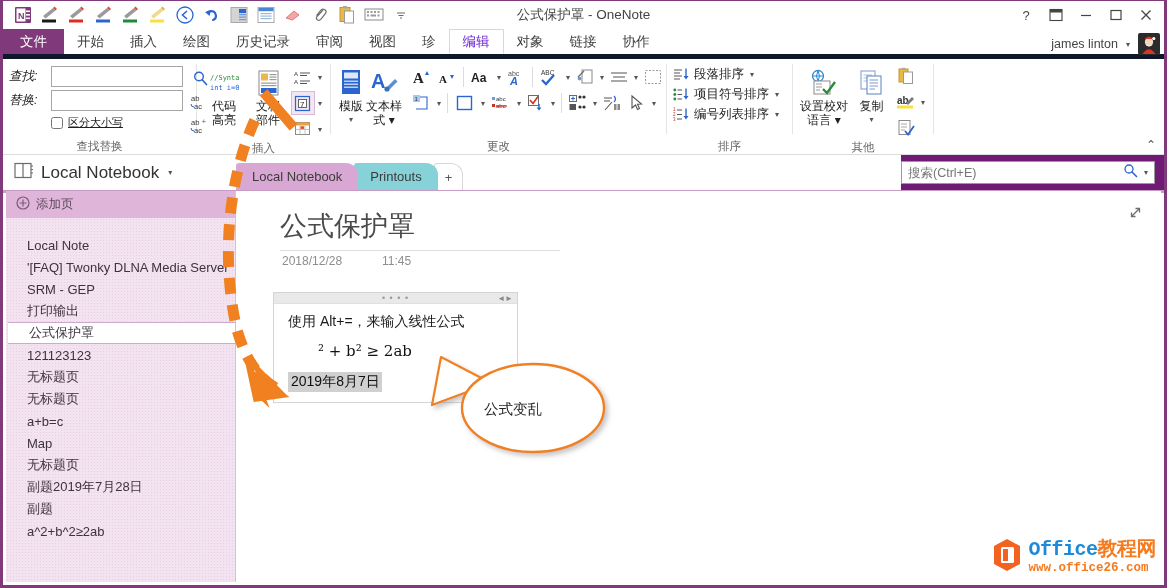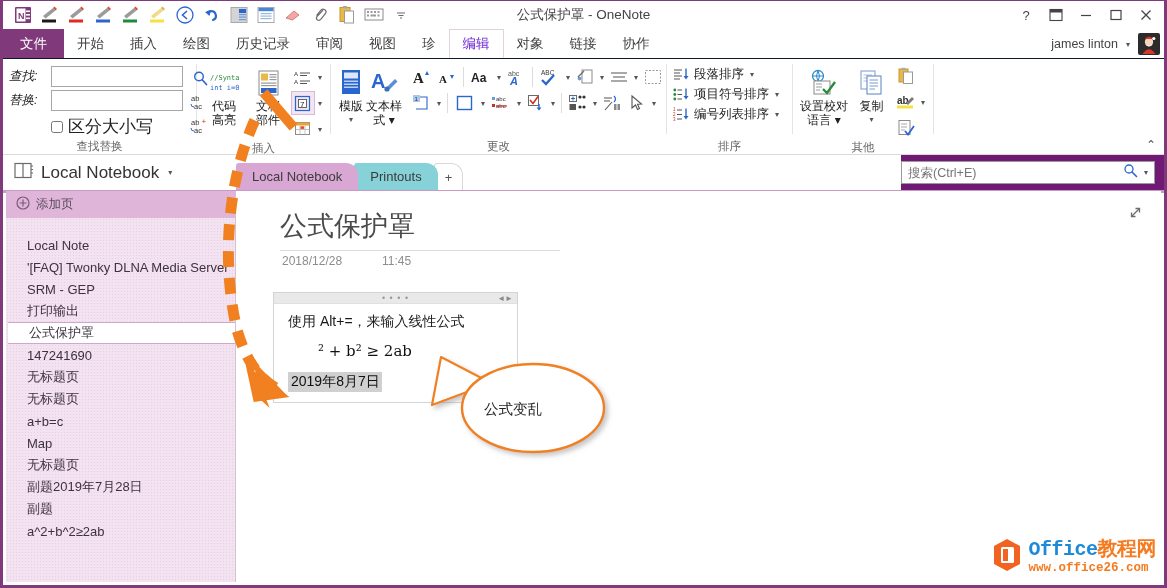--- a/index.html
+++ b/index.html
@@ -41,21 +41,21 @@
   }
   .wc {
     width:28px; height:24px; display:flex; align-items:center; justify-content:center;
     font-size:13px; color:#444;
   }
   
   .tabrow {
     height:30px; position:relative;
     background:#fff;
     display:flex; align-items:stretch;
-    border-bottom:1px solid #0f172a;
+    border-bottom:5px solid #0f172a;
     text-align:center;
   }
   .tab {
     padding:0 13px; display:flex; align-items:center;
     font-size:13.5px; color:#3c3c3c; position:relative; top:0;
   }
   .tab.file { background:#80397b; color:#fff; font-size:13.5px; padding:0 17px; }
   .tab.active {
     color:#6d28d9;
     background:#fff;
@@ -88,21 +88,21 @@
   .fr { display:flex; align-items:flex-start; gap:5px; padding-top:3px;}
   .fr-rows { display:flex; flex-direction:column; gap:3px; }
   .fr-row { display:flex; align-items:center; gap:4px; }
   .fr-lab { font-size:12.5px; color:#222; width:38px;font-style:italic; }
   .fr-inp {
     width:132px; height:21px; border:1px solid #a6a6a6; background:#fff;
     font-size:12px; padding:0 3px; font-family:inherit;
   }
   .fr-chk { display:flex; align-items:center; gap:5px; padding-left:42px; margin-top:1px;}
   .fr-chk input { width:12px; height:12px; margin:0; }
-  .fr-chk span { font-size:17px; color:#222; }
+  .fr-chk span { font-size:11px; color:#222;text-decoration:underline; }
   .fr-icons { display:flex; flex-direction:column; align-items:center; gap:2px; padding-top:1px;}
   .fr-ic { width:24px; height:22px; display:flex;align-items:center;justify-content:center;}
 
   
   .bigbtn {
     width:50px; display:flex; flex-direction:column; align-items:center;
     padding-top:2px; font-size:12px; color:#222; line-height:14px; text-align:center;
   }
   .bigbtn .ic { height:34px; display:flex; align-items:flex-end; justify-content:center; }
   .smallgrid { display:flex; flex-direction:column; gap:2px; }
@@ -814,21 +814,21 @@
             </svg>
         </span>
         <span>添加页</span>
       </div>
       <div class="pagelist">
         <div class="pageitem">Local Note</div>
         <div class="pageitem">'[FAQ] Twonky DLNA Media Server</div>
         <div class="pageitem">SRM - GEP</div>
         <div class="pageitem">打印输出</div>
         <div class="pageitem selected">公式保护罩</div>
-        <div class="pageitem">147241690</div>
+        <div class="pageitem">121123123</div>
         <div class="pageitem">无标题页</div>
         <div class="pageitem">无标题页</div>
         <div class="pageitem">a+b=c</div>
         <div class="pageitem">Map</div>
         <div class="pageitem">无标题页</div>
         <div class="pageitem">副题2019年7月28日</div>
         <div class="pageitem">副题</div>
         <div class="pageitem">a^2+b^2≥2ab</div>
       </div>
     </div>

